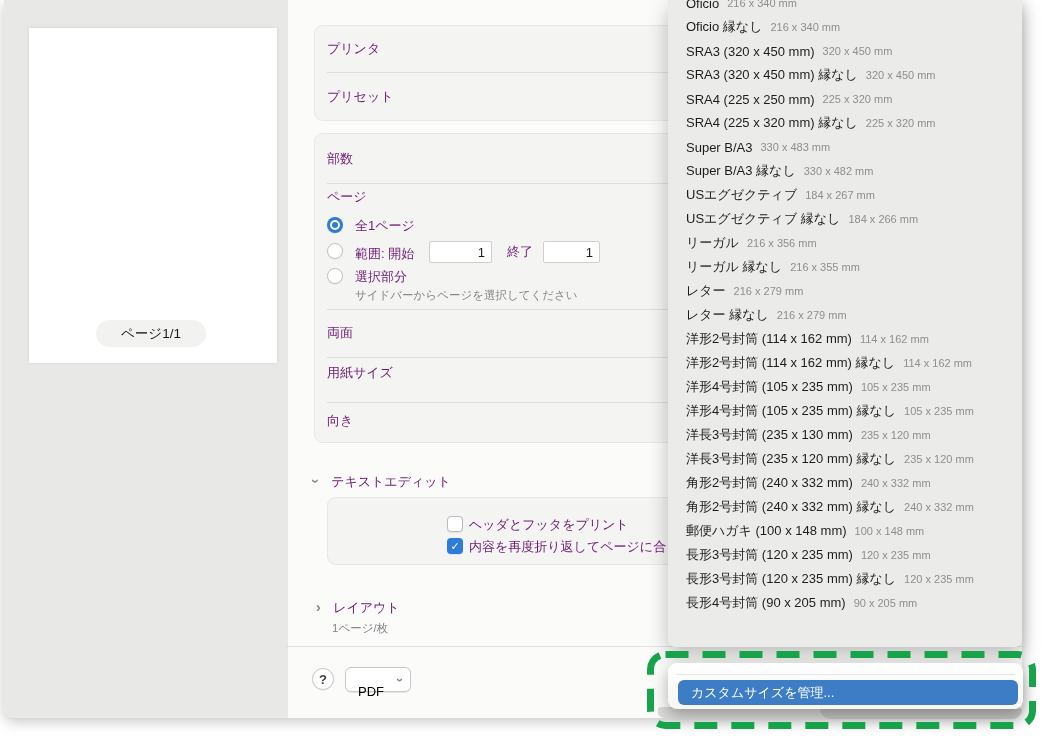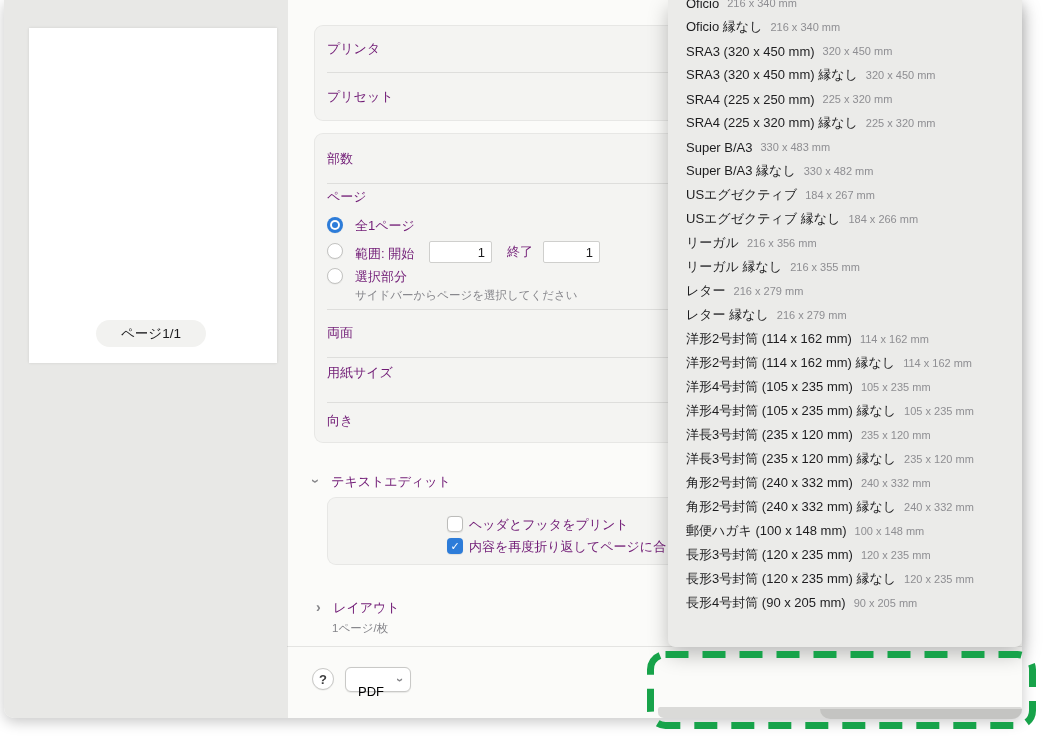--- a/index.html
+++ b/index.html
@@ -197,21 +197,21 @@
         </div>
         <div class="menu-item">
           <span class="mi-label">洋形4号封筒 (105 x 235 mm)</span>
           <span class="mi-dims">105 x 235 mm</span>
         </div>
         <div class="menu-item">
           <span class="mi-label">洋形4号封筒 (105 x 235 mm) 縁なし</span>
           <span class="mi-dims">105 x 235 mm</span>
         </div>
         <div class="menu-item">
-          <span class="mi-label">洋長3号封筒 (235 x 120 mm)</span>
+          <span class="mi-label">洋長3号封筒 (235 x 130 mm)</span>
           <span class="mi-dims">235 x 120 mm</span>
         </div>
         <div class="menu-item">
           <span class="mi-label">洋長3号封筒 (235 x 120 mm) 縁なし</span>
           <span class="mi-dims">235 x 120 mm</span>
         </div>
         <div class="menu-item">
           <span class="mi-label">角形2号封筒 (240 x 332 mm)</span>
           <span class="mi-dims">240 x 332 mm</span>
         </div>
@@ -234,18 +234,22 @@
         <div class="menu-item">
           <span class="mi-label">長形4号封筒 (90 x 205 mm)</span>
           <span class="mi-dims">90 x 205 mm</span>
         </div>
       </div>
   </div>
 
   <div class="abs edge-bar"></div>
   <div class="abs edge-bar-dark"></div>
 
+  <div class="abs menu-bottom">
+    <div class="menu-sep"></div>
+    <div class="manage-item">カスタムサイズを管理...</div>
+  </div>
 
   <svg class="abs annotation" width="404" height="92">
     <rect x="10.5" y="10.5" width="382" height="71" rx="15" fill="none" stroke="#17a34a" stroke-width="7" stroke-dasharray="23 14"></rect>
   </svg>
 
 </div>
 
 </body></html>

